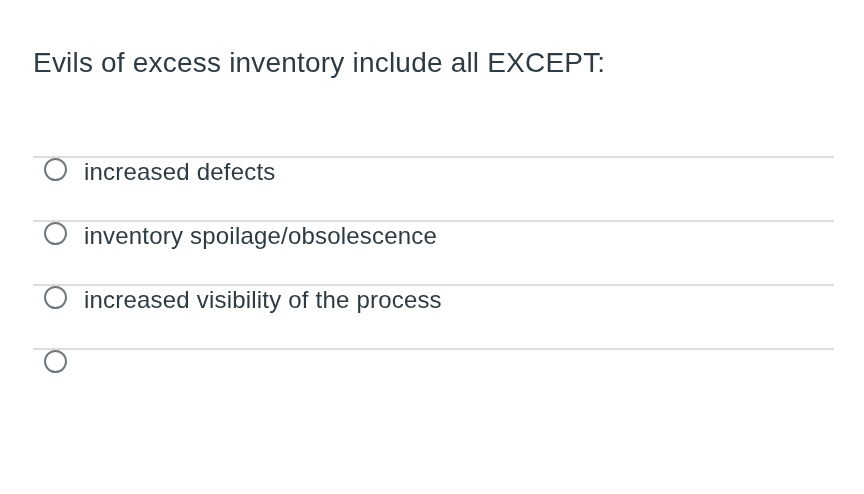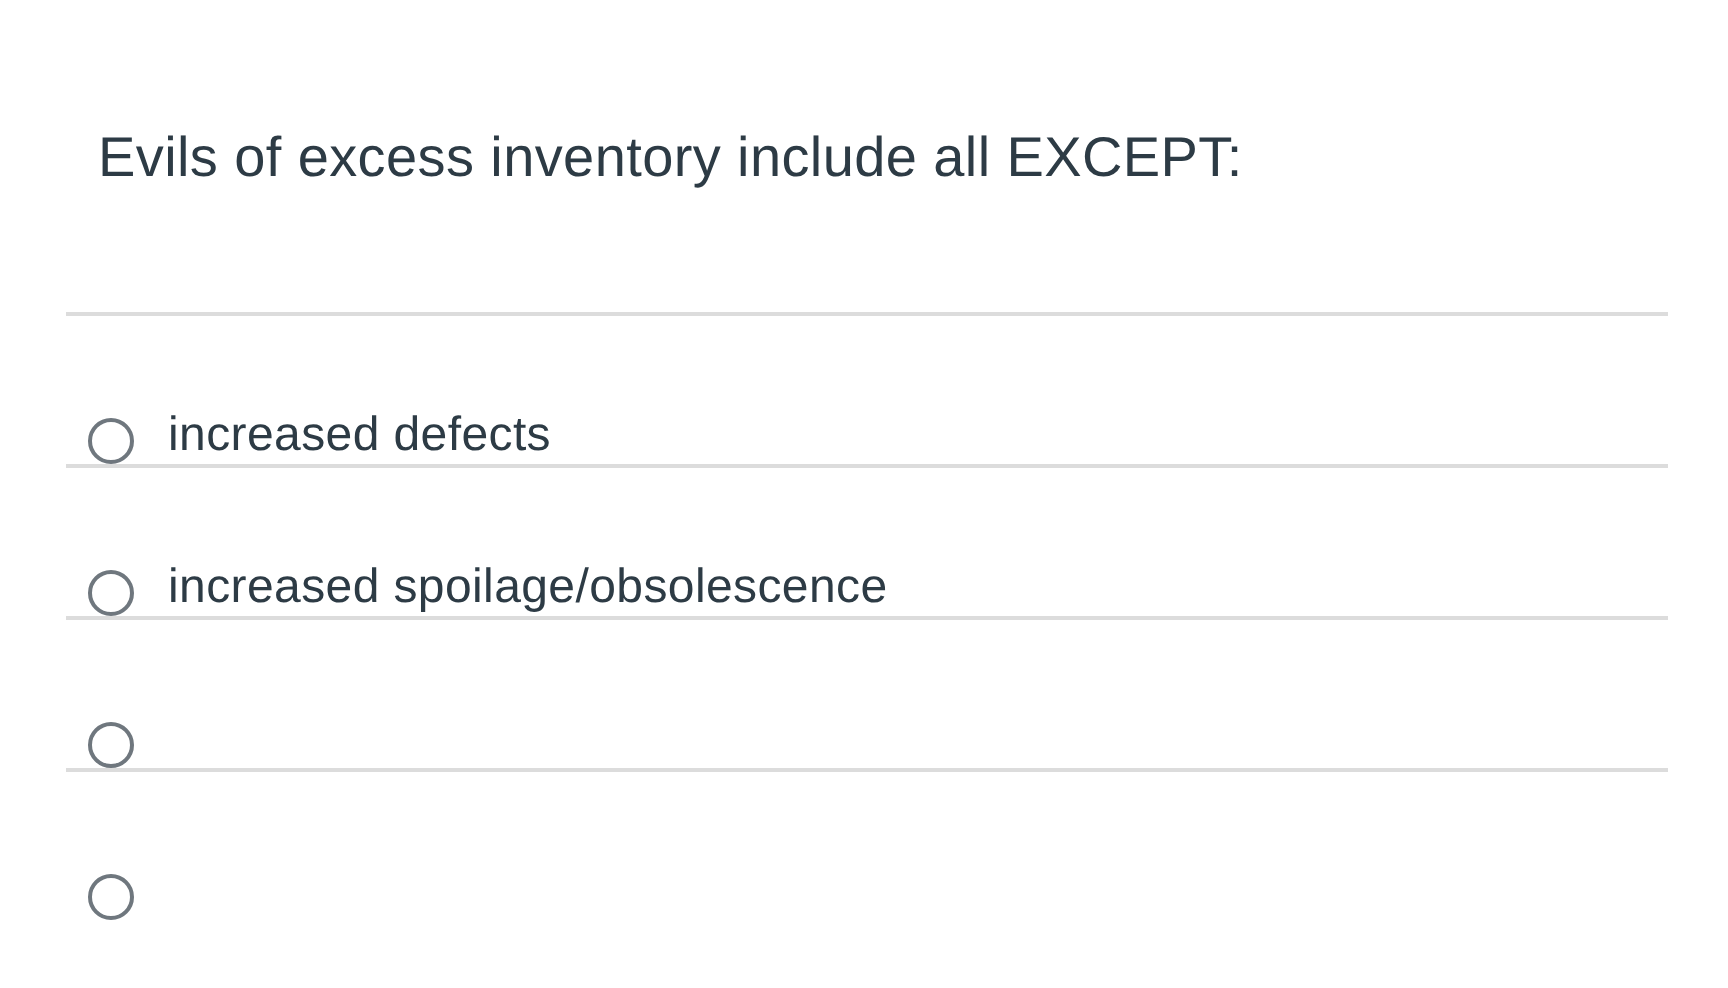--- a/index.html
+++ b/index.html
@@ -8,42 +8,42 @@
     background: #ffffff;
     font-family: "Liberation Sans", sans-serif;
   }
   body {
     width: 864px;
     height: 494px;
     overflow: hidden;
     position: relative;
   }
   .question-title {
-    margin: 16px;
+    margin: 0;
     position: absolute;
     left: 33px;
     top: 46px;
     font-size: 28px;
     font-weight: 400;
     line-height: 34px;
     color: #2d3b45;
     letter-spacing: 0.2px;
   }
   .answers {
     position: absolute;
     left: 33px;
     top: 156px;
     width: 801px;
   }
   .answer-row {
     box-sizing: border-box;
-    height: 76px;
+    height: 64px;
     border-top: 2px solid #dcdcdc;
     display: flex;
-    align-items: flex-end;
+    align-items: flex-start;
     padding-left: 11px;
     cursor: pointer;
   }
   .radio {
     box-sizing: border-box;
     width: 23px;
     height: 23px;
     border: 2px solid #6f777e;
     border-radius: 50%;
     background: #ffffff;
@@ -65,24 +65,25 @@
 
 <div class="answers">
 
   <div class="answer-row">
     <span class="radio"></span>
     <span class="answer-label">increased defects</span>
   </div>
 
   <div class="answer-row">
     <span class="radio"></span>
-    <span class="answer-label">increased spoilage/obsolescence</span>
+    <span class="answer-label">inventory spoilage/obsolescence</span>
   </div>
 
   <div class="answer-row">
     <span class="radio"></span>
+    <span class="answer-label">increased visibility of the process</span>
   </div>
 
   <div class="answer-row">
     <span class="radio"></span>
   </div>
 
 </div>
 
 </body></html>

